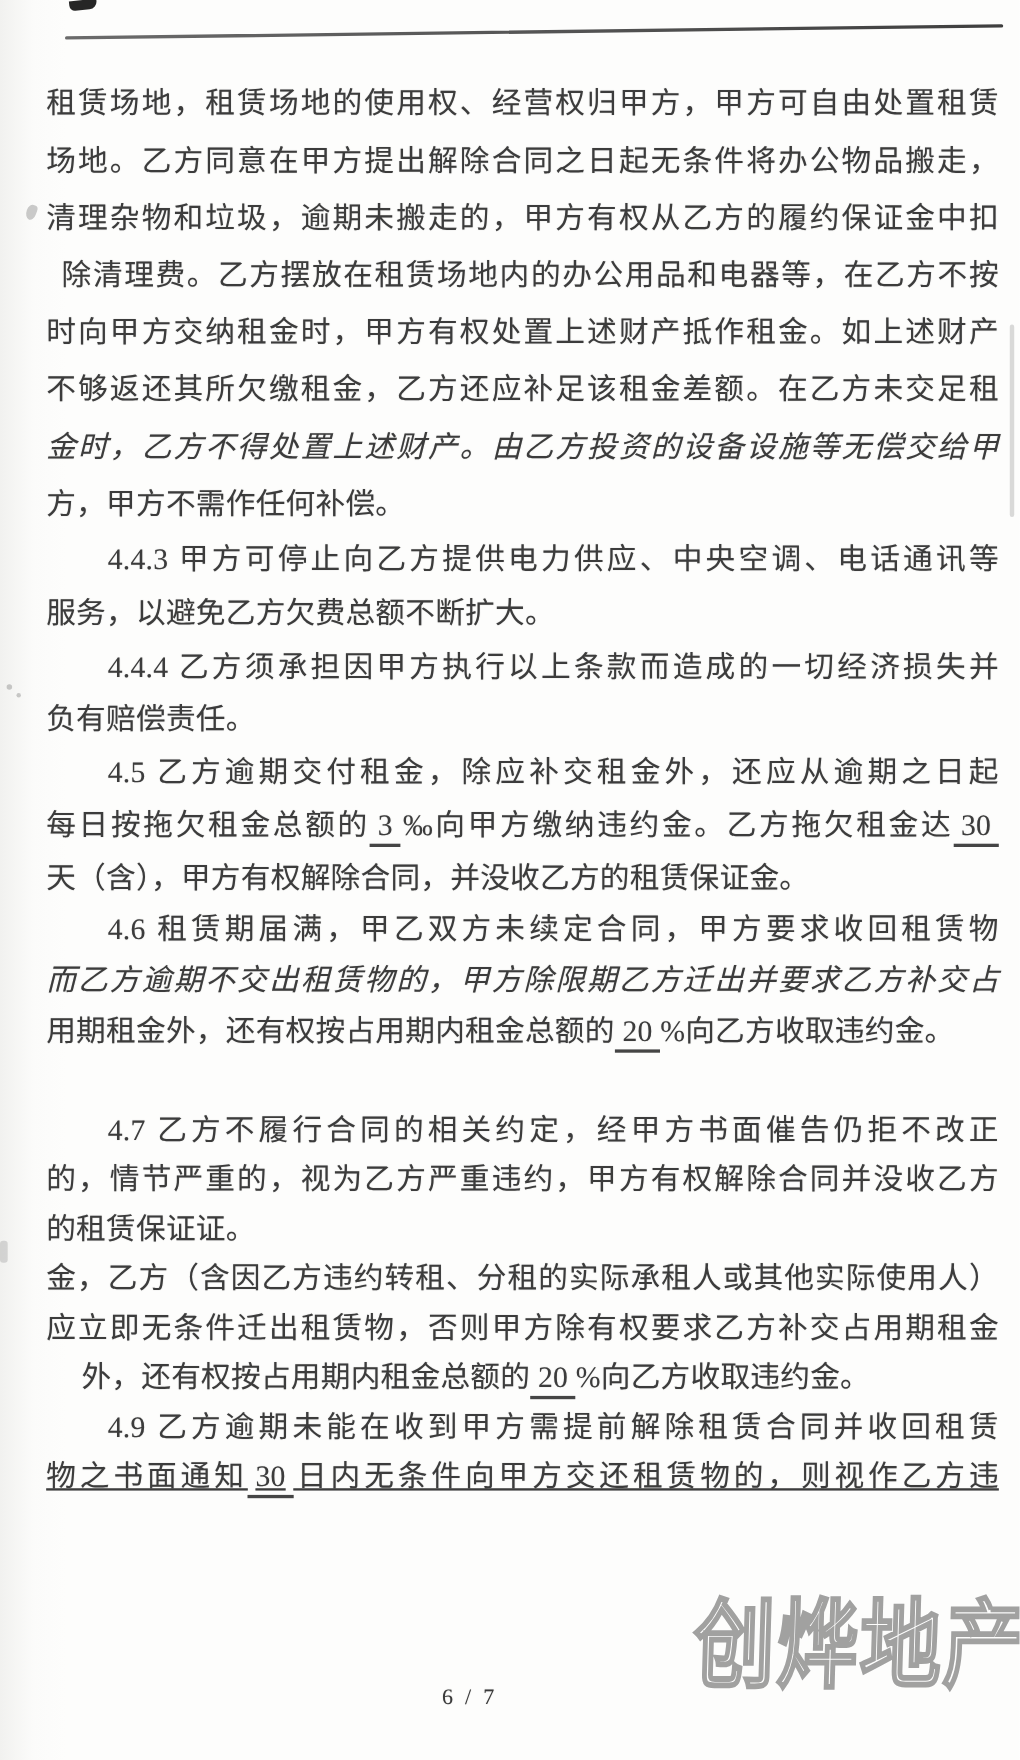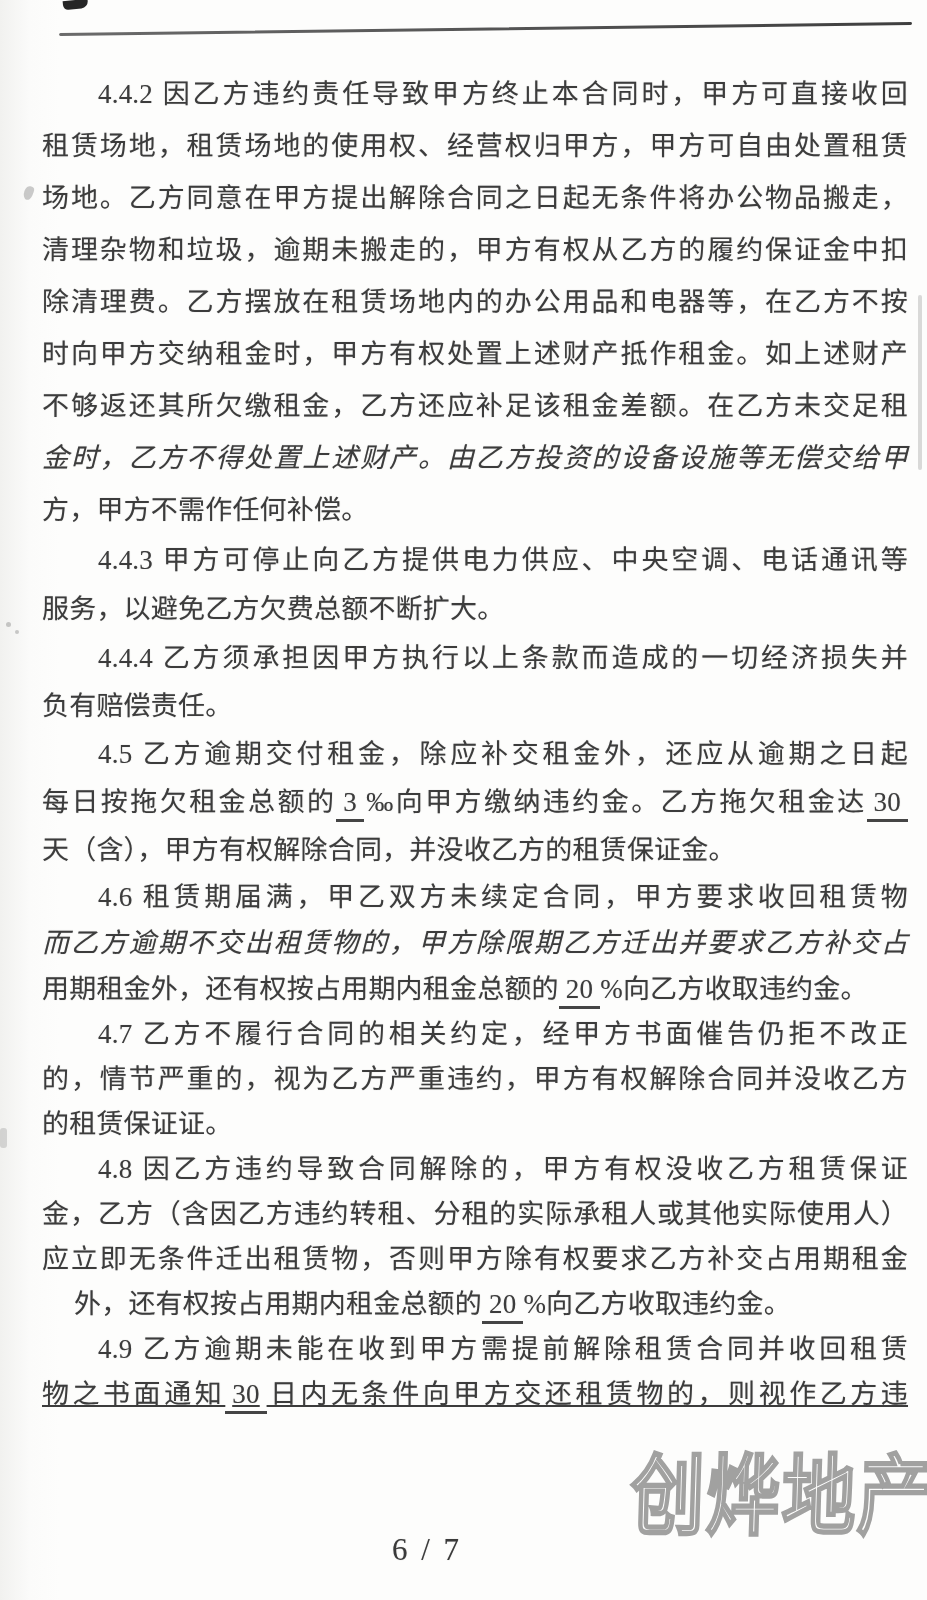--- a/index.html
+++ b/index.html
@@ -44,21 +44,21 @@
     letter-spacing:0.2px;
   }
   .line.first{text-indent:56px;}
   .line.last{text-align-last:left;}
   .u{
     border-bottom:3px solid #454545;
     padding:0 7px 2px 7px;
   }
   .footer{
     position:absolute;left:0;top:1532px;width:854px;
-    text-align:center;font-size:31px;letter-spacing:3px;color:#3a3a3a;
+    text-align:center;font-size:20px;letter-spacing:3px;color:#3a3a3a;
     text-shadow:0 0 1px rgba(70,70,70,.35);
   }
   .watermark{
     position:absolute;left:632px;top:1450px;
     font-size:88px;font-weight:bold;line-height:1.1;white-space:nowrap;
     color:transparent;
     -webkit-text-stroke:2.5px #919191;
     transform:scaleX(0.84) skewX(-2deg);transform-origin:left top;
     letter-spacing:2px;
     opacity:.85;
@@ -74,25 +74,24 @@
 
   <div class="corner-blob"></div>
   <div class="speck speck-a"></div>
   <div class="speck speck-b"></div>
   <div class="speck speck-c"></div>
   <div class="speck speck-d"></div>
   <div class="edge-smudge"></div>
 
   <div class="doc" id="doc-body">
       <div class="para">
-        <div class="line first" style="line-height: 52px; height: 52px;"><span>4.4.2 因乙方违约责任导致甲方终止本合同时，甲方可直接收回</span></div>
         <div class="line" style="line-height: 52px; height: 52px;"><span>租赁场地，租赁场地的使用权、经营权归甲方，甲方可自由处置租赁</span></div>
         <div class="line" style="line-height: 52px; height: 52px;"><span>场地。乙方同意在甲方提出解除合同之日起无条件将办公物品搬走，</span></div>
         <div class="line" style="line-height: 52px; height: 52px;"><span>清理杂物和垃圾，逾期未搬走的，甲方有权从乙方的履约保证金中扣</span></div>
-        <div class="line" style="line-height: 52px; height: 52px;"><span>除清理费。乙方摆放在租赁场地内的办公用品和电器等，在乙方不按</span></div>
+        <div class="line" style="line-height: 52px; height: 52px; margin-left: 14px;"><span>除清理费。乙方摆放在租赁场地内的办公用品和电器等，在乙方不按</span></div>
         <div class="line" style="line-height: 52px; height: 52px;"><span>时向甲方交纳租金时，甲方有权处置上述财产抵作租金。如上述财产</span></div>
         <div class="line" style="line-height: 52px; height: 52px;"><span>不够返还其所欠缴租金，乙方还应补足该租金差额。在乙方未交足租</span></div>
         <div class="line" style="line-height: 52px; height: 52px; font-style: italic;"><span>金时，乙方不得处置上述财产。由乙方投资的设备设施等无偿交给甲</span></div>
         <div class="line last" style="line-height: 52px; height: 52px;"><span>方，甲方不需作任何补偿。</span></div>
       </div>
       <div class="para">
         <div class="line first" style="line-height: 49px; height: 49px;"><span>4.4.3 甲方可停止向乙方提供电力供应、中央空调、电话通讯等</span></div>
         <div class="line last" style="line-height: 49px; height: 49px;"><span>服务，以避免乙方欠费总额不断扩大。</span></div>
       </div>
       <div class="para">
@@ -103,26 +102,25 @@
         <div class="line first" style="line-height: 48px; height: 48px;"><span>4.5  乙方逾期交付租金，除应补交租金外，还应从逾期之日起</span></div>
         <div class="line" style="line-height: 48px; height: 48px;"><span>每日按拖欠租金总额的</span><span class="u">3</span><span>‰向甲方缴纳违约金。乙方拖欠租金达</span><span class="u">30</span></div>
         <div class="line last" style="line-height: 48px; height: 48px;"><span>天（含），甲方有权解除合同，并没收乙方的租赁保证金。</span></div>
       </div>
       <div class="para">
         <div class="line first" style="line-height: 46px; height: 46px;"><span>4.6  租赁期届满，甲乙双方未续定合同，甲方要求收回租赁物</span></div>
         <div class="line" style="line-height: 46px; height: 46px; font-style: italic;"><span>而乙方逾期不交出租赁物的，甲方除限期乙方迁出并要求乙方补交占</span></div>
         <div class="line last" style="line-height: 46px; height: 46px;"><span>用期租金外，还有权按占用期内租金总额的</span><span class="u">20</span><span>%向乙方收取违约金。</span></div>
       </div>
       <div class="para">
-        <div class="line first" style="line-height: 45px; height: 45px;"><span>4.7 乙方不履行合同的相关约定，经甲方书面催告仍拒不改正</span></div>
+        <div class="line first" style="line-height: 45px; height: 45px; margin-top: 45px;"><span>4.7 乙方不履行合同的相关约定，经甲方书面催告仍拒不改正</span></div>
         <div class="line" style="line-height: 45px; height: 45px;"><span>的，情节严重的，视为乙方严重违约，甲方有权解除合同并没收乙方</span></div>
         <div class="line last" style="line-height: 45px; height: 45px;"><span>的租赁保证证。</span></div>
       </div>
       <div class="para">
-        <div class="line first" style="line-height: 45px; height: 45px;"><span>4.8  因乙方违约导致合同解除的，甲方有权没收乙方租赁保证</span></div>
         <div class="line" style="line-height: 45px; height: 45px;"><span>金，乙方（含因乙方违约转租、分租的实际承租人或其他实际使用人）</span></div>
         <div class="line" style="line-height: 45px; height: 45px;"><span>应立即无条件迁出租赁物，否则甲方除有权要求乙方补交占用期租金</span></div>
         <div class="line last" style="line-height: 45px; height: 45px; margin-left: 32px;"><span>外，还有权按占用期内租金总额的</span><span class="u">20</span><span>%向乙方收取违约金。</span></div>
       </div>
       <div class="para">
         <div class="line first" style="line-height: 45px; height: 45px;"><span>4.9  乙方逾期未能在收到甲方需提前解除租赁合同并收回租赁</span></div>
         <div class="line" style="line-height: 45px; height: 45px; text-decoration: underline;"><span>物之书面通知</span><span class="u">30</span><span>日内无条件向甲方交还租赁物的，则视作乙方违</span></div>
       </div>
     </div>
 

